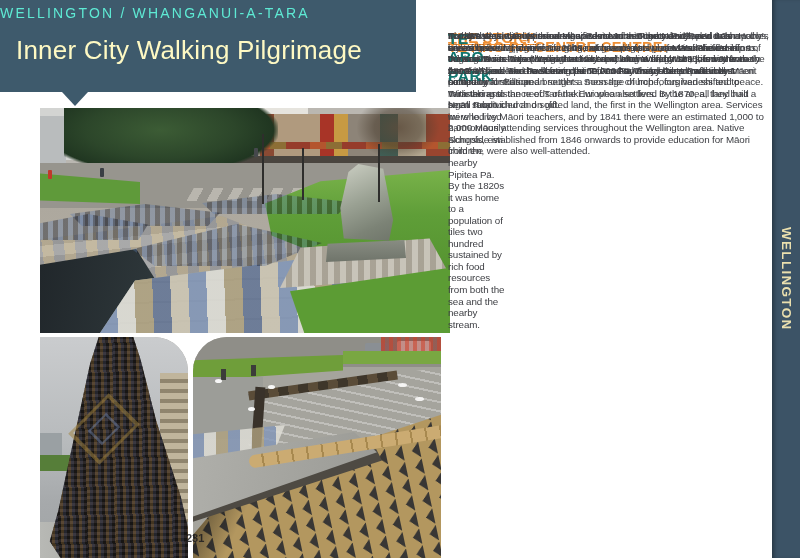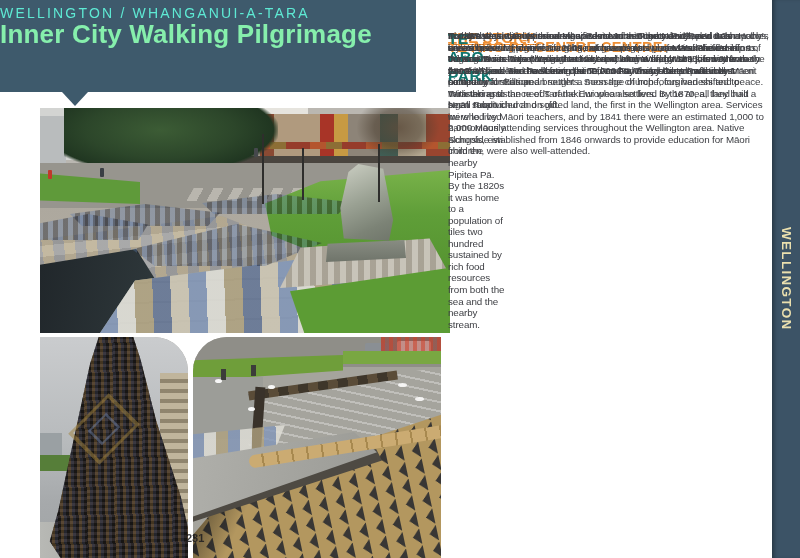--- a/index.html
+++ b/index.html
@@ -2,22 +2,22 @@
 <html><head>
 <meta charset="utf-8">
 <style>
   html,body{margin:0;padding:0;background:#fff;}
   #canvas{position:relative;width:800px;height:558px;background:#ffffff;overflow:hidden;
           font-family:"Liberation Sans",sans-serif;}
   #canvas *{position:absolute;box-sizing:border-box;}
 
   
   .page-header{left:0;top:0;width:416px;height:92px;background:#3e5a6c;text-align:center;}
-  .page-header h1{position:static;display:block;margin:0;padding-top:19px;font-size:26px;
-      font-weight:bold;color:#86efac;letter-spacing:.2px;}
+  .page-header h1{position:static;display:block;margin:16px;padding-top:19px;font-size:26px;
+      font-weight:normal;color:#fef9c3;letter-spacing:.2px;}
   .page-header h2{position:static;display:block;margin:5px 0 8px;font-size:14px;font-weight:normal;
       color:#5eead4;letter-spacing:2.2px;}
   .header-tail{left:62px;top:92px;width:0;height:0;border-left:13px solid transparent;
       border-right:13px solid transparent;border-top:14px solid #3e5a6c;}
 
   
   .photo{overflow:hidden;background:#a5a49d;}
   .main-photo{left:0;top:92px;width:410px;height:225px;}
   .wall-photo{left:0;top:321px;width:148px;height:237px;border-top-right-radius:34px;}
   .pool-photo{left:153px;top:321px;width:248px;height:237px;border-top-left-radius:34px;}

